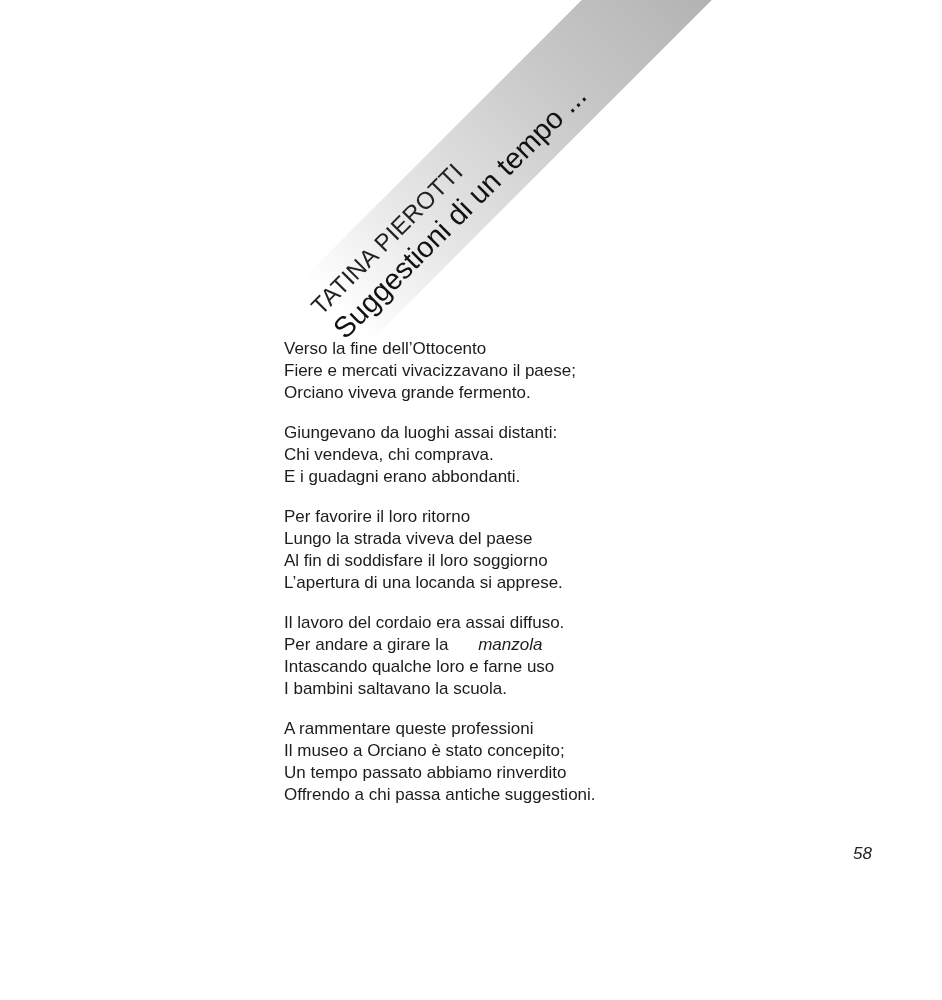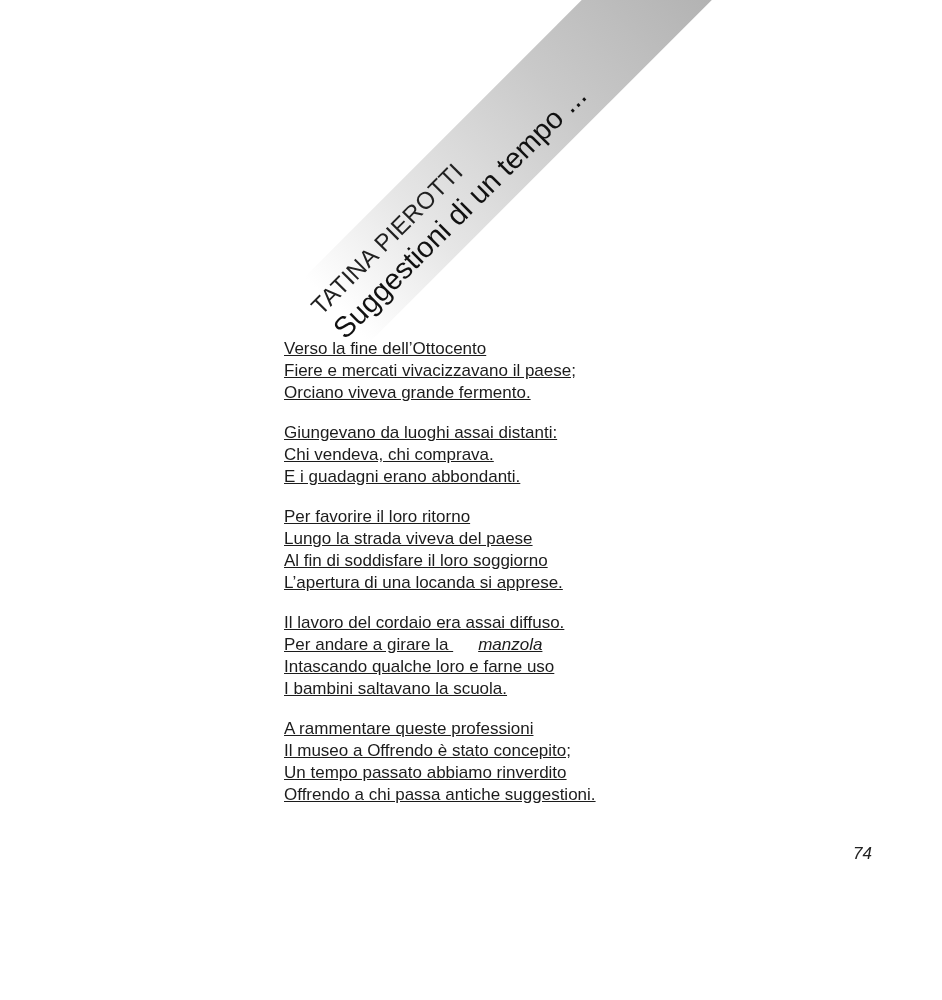--- a/index.html
+++ b/index.html
@@ -17,21 +17,21 @@
     position: absolute;
     left: 305px; top: 300px;
     transform-origin: 0 0;
     transform: rotate(-45deg);
     white-space: nowrap;
   }
   .author { font-size: 24px; letter-spacing: 0.3px; font-weight: 300; line-height: 30px; color: #222; }
   .title { font-size: 29px; line-height: 34px; color: #111; }
   .poem { position: absolute; left: 284px; top: 338px; font-size: 17px; line-height: 22px; color: #1c1c1c; }
   .stanza { margin-bottom: 18px; }
-  .line { white-space: nowrap; text-decoration: underline; }
+  .line { white-space: nowrap; }
   .page-num { position: absolute; left: 853px; top: 844px; font-size: 17px; font-style: italic; color: #222; }
   em { font-style: italic; margin-left: 25px; }
 </style>
 </head>
 <body>
 
 <div class="band-wrap">
   <div class="band"></div>
 </div>
 
@@ -58,19 +58,19 @@
     <div class="line">L’apertura di una locanda si apprese.</div>
   </div>
   <div class="stanza">
     <div class="line">Il lavoro del cordaio era assai diffuso.</div>
     <div class="line"><span>Per andare a girare la </span><em>manzola</em></div>
     <div class="line">Intascando qualche loro e farne uso</div>
     <div class="line">I bambini saltavano la scuola.</div>
   </div>
   <div class="stanza">
     <div class="line">A rammentare queste professioni</div>
-    <div class="line">Il museo a Offrendo è stato concepito;</div>
+    <div class="line">Il museo a Orciano è stato concepito;</div>
     <div class="line">Un tempo passato abbiamo rinverdito</div>
     <div class="line">Offrendo a chi passa antiche suggestioni.</div>
   </div>
 </div>
 
-<div class="page-num">74</div>
+<div class="page-num">58</div>
 
 </body></html>

